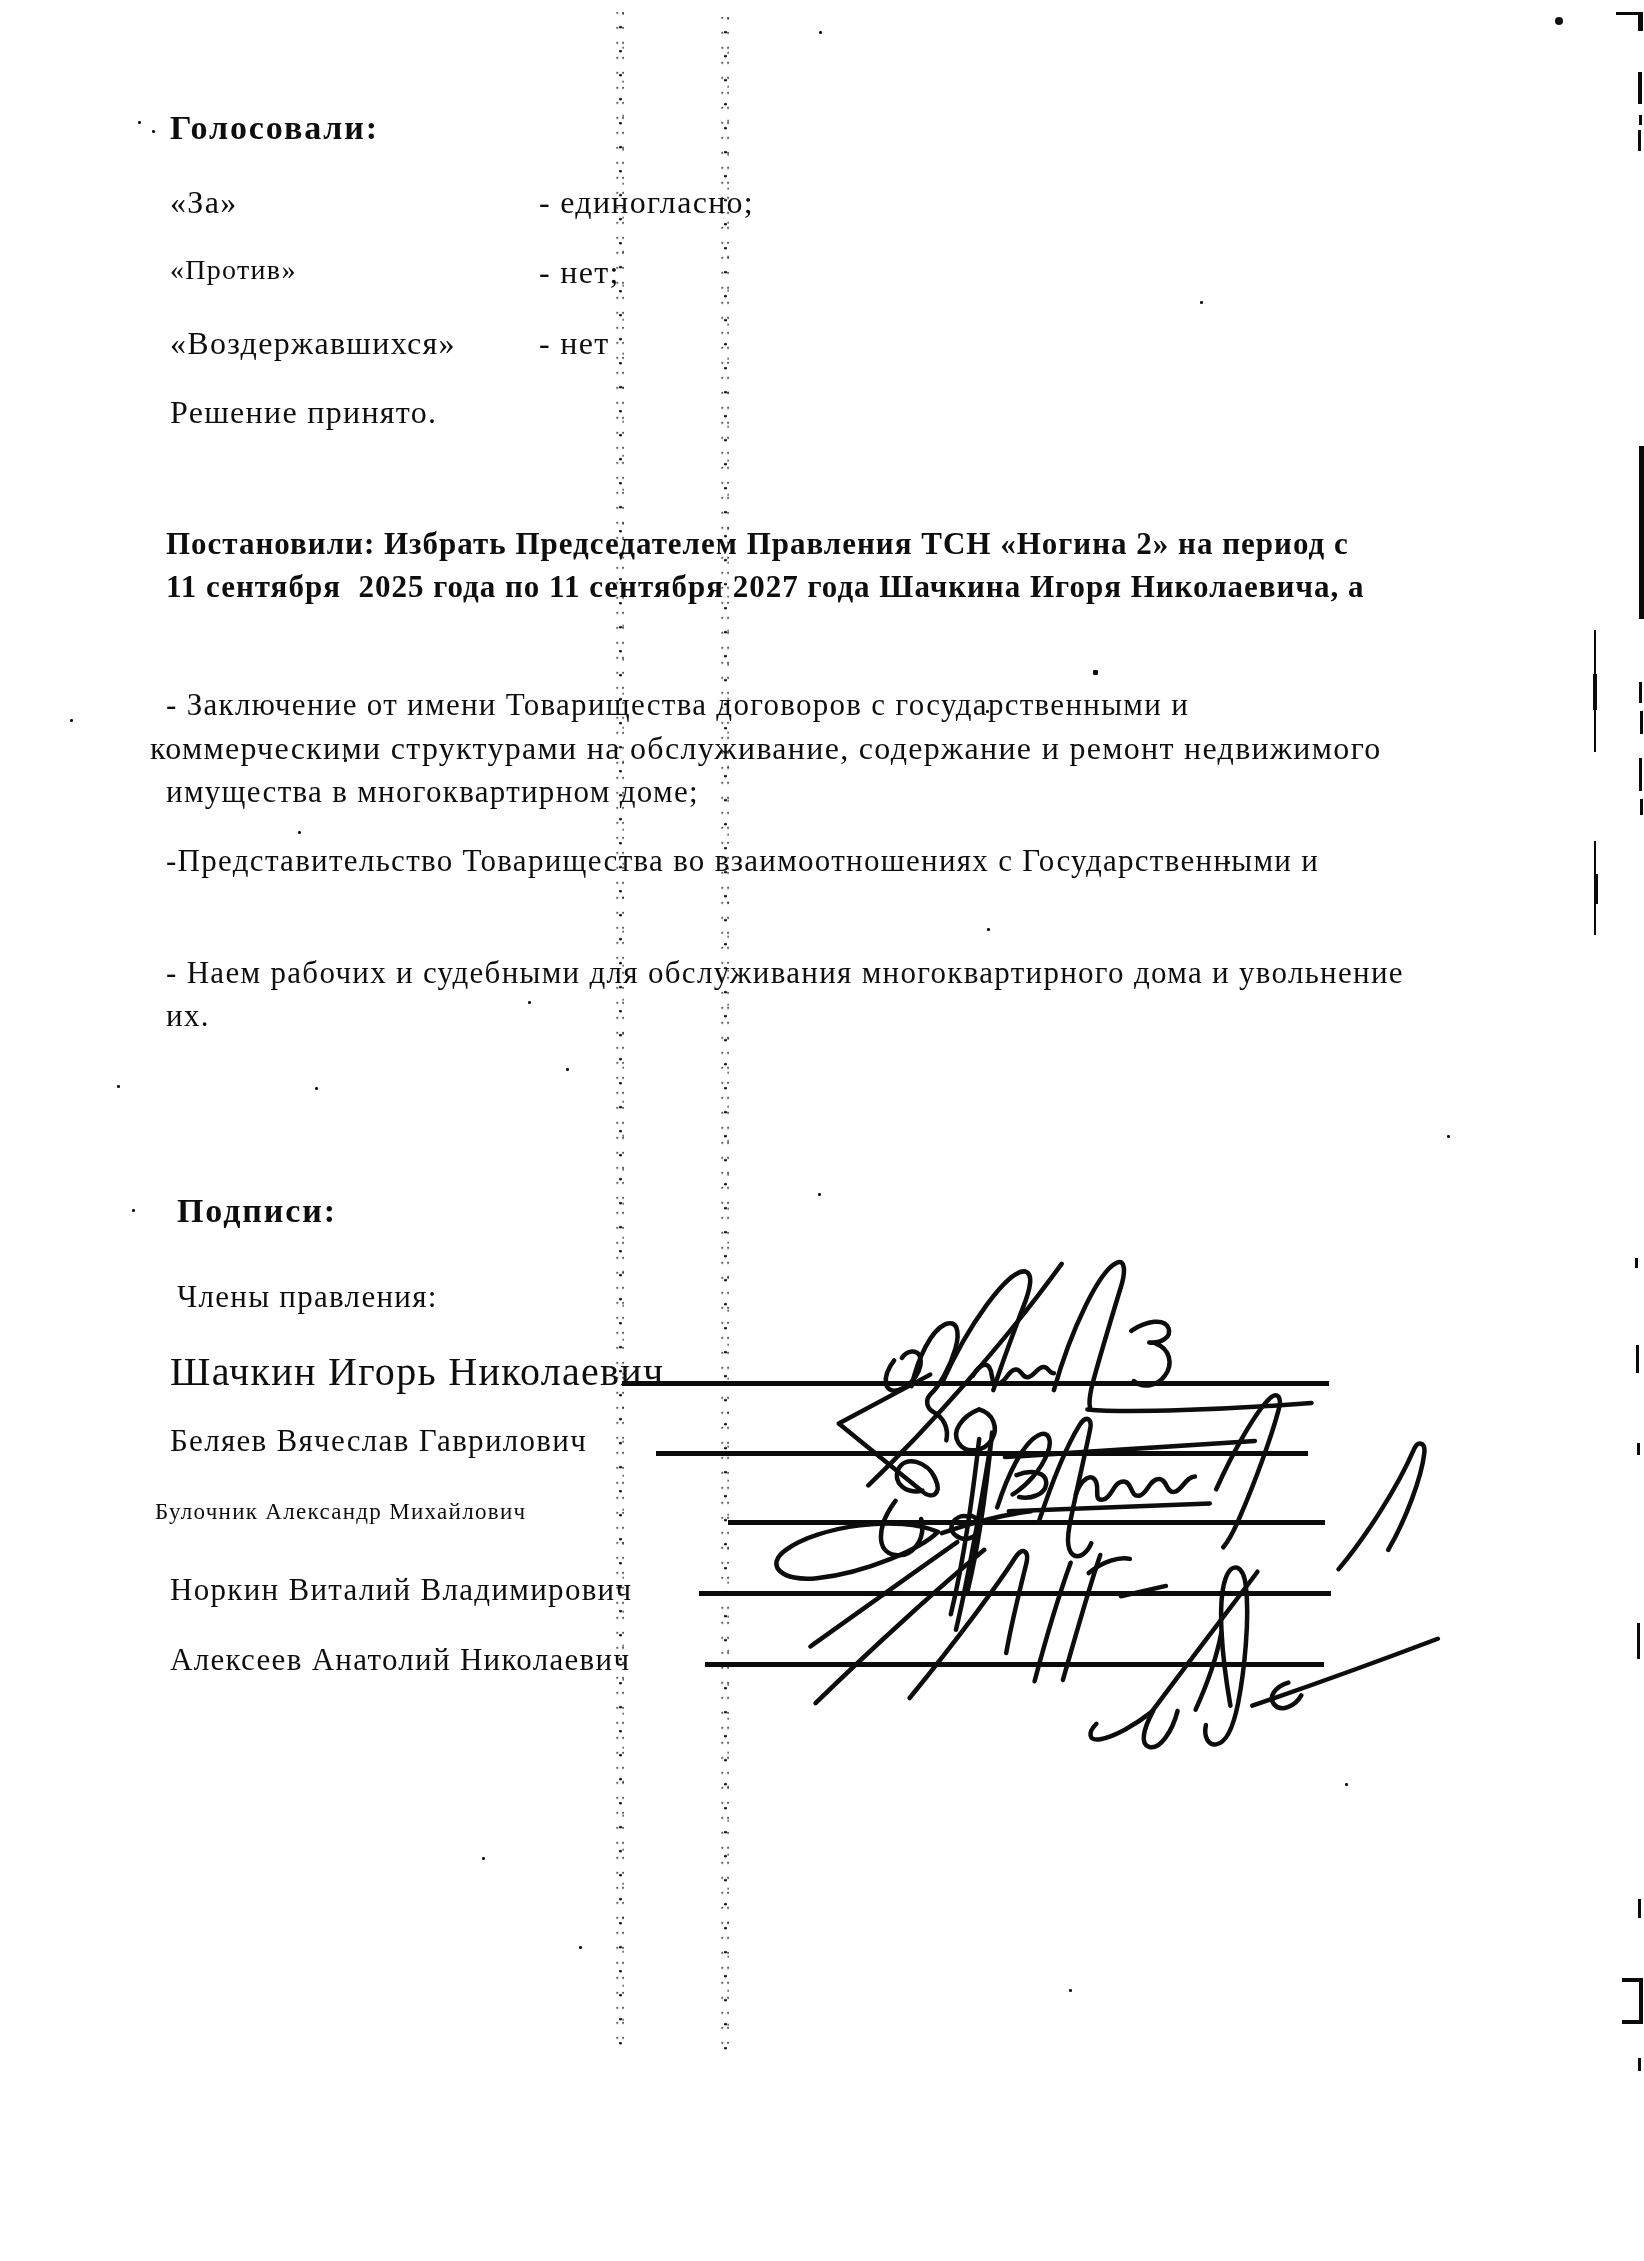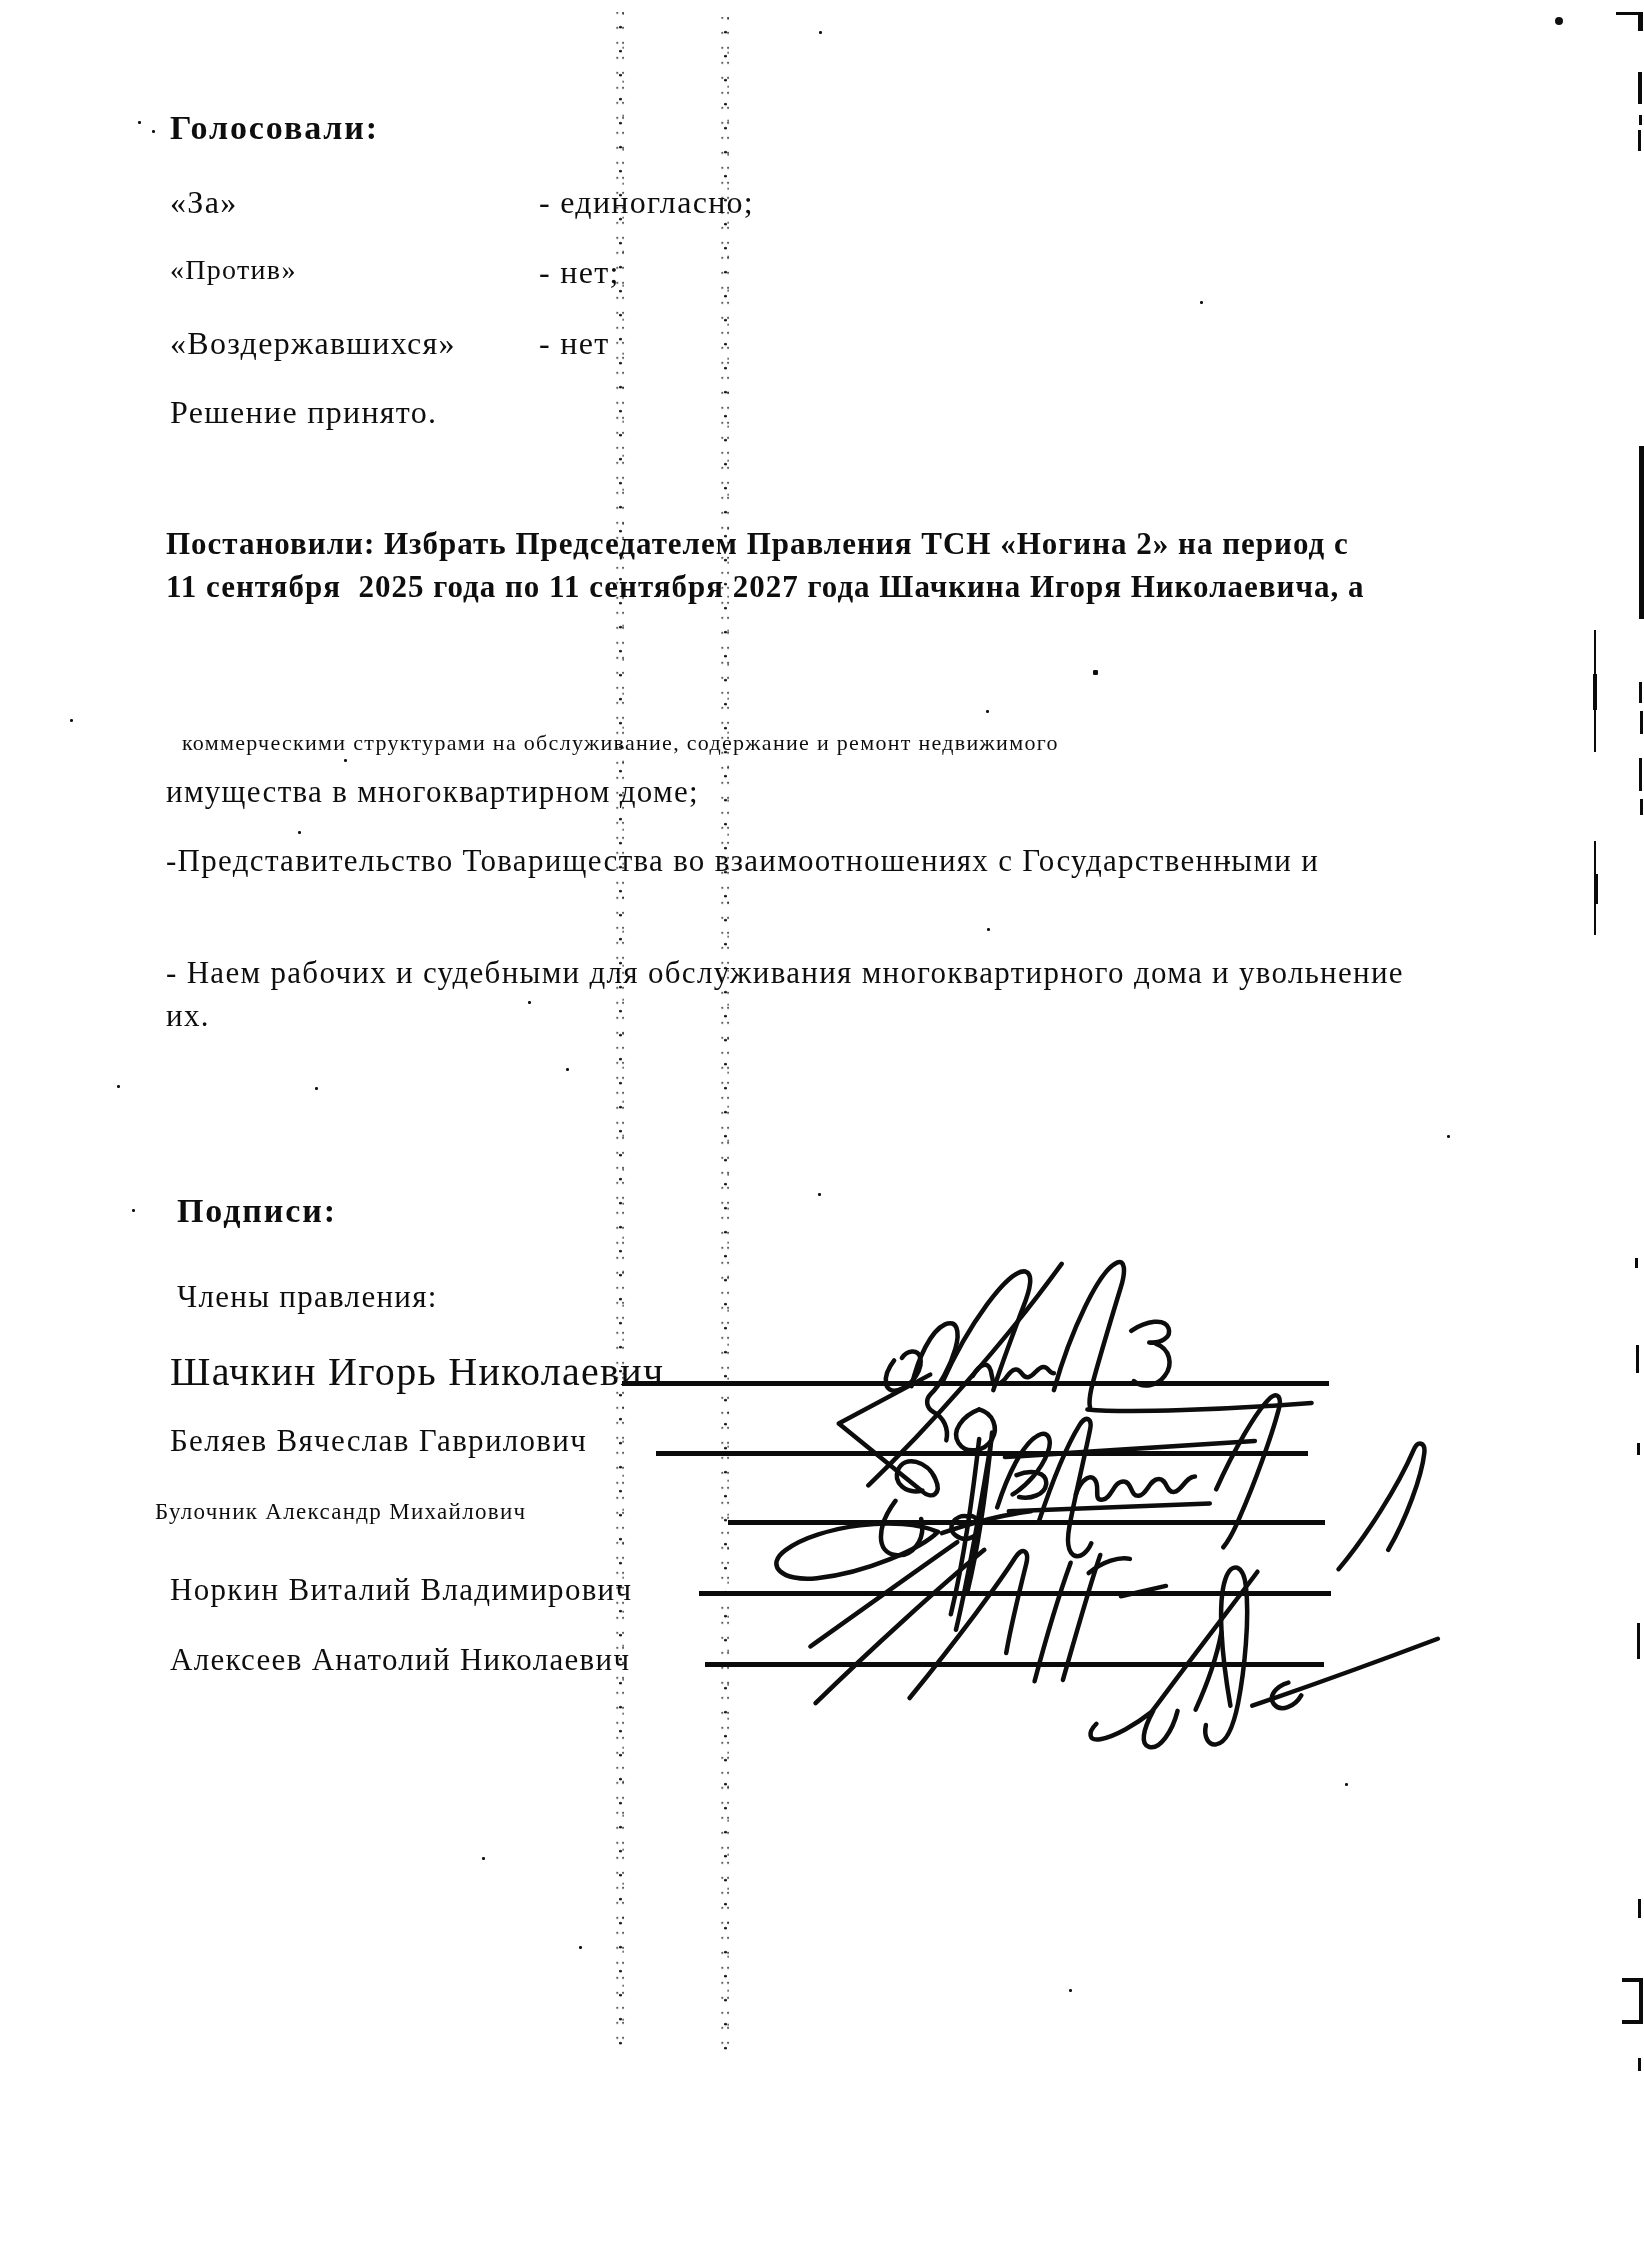--- a/index.html
+++ b/index.html
@@ -94,21 +94,22 @@
   <div>
     <span class="t" style="left:170px;top:327px;font-size:32px">«Воздержавшихся»</span>
     <span class="t" style="left:539px;top:327px;font-size:32px">- нет</span>
   </div>
 
   <div class="t" style="left:170px;top:396px;font-size:32px">Решение принято.</div>
 
   <div class="t bold" style="left:166px;top:528px;font-size:31px;letter-spacing:1px">Постановили: Избрать Председателем Правления ТСН «Ногина 2» на период с</div>
   <div class="t bold" style="left:166px;top:571px;font-size:31px;letter-spacing:1px">11 сентября  2025 года по 11 сентября 2027 года Шачкина Игоря Николаевича, а</div>
 
-  <div class="t" style="left:182px;top:732px;font-size:22px">коммерческими структурами на обслуживание, содержание и ремонт недвижимого</div>
+  <div class="t" style="left:166px;top:689px;font-size:31px">- Заключение от имени Товарищества договоров с государственными и</div>
+  <div class="t" style="left:150px;top:732px;font-size:32px">коммерческими структурами на обслуживание, содержание и ремонт недвижимого</div>
   <div class="t" style="left:166px;top:776px;font-size:31px">имущества в многоквартирном доме;</div>
 
   <div class="t" style="left:166px;top:845px;font-size:31px">-Представительство Товарищества во взаимоотношениях с Государственными и</div>
 
   <div class="t" style="left:166px;top:957px;font-size:31px">- Наем рабочих и судебными для обслуживания многоквартирного дома и увольнение</div>
   <div class="t" style="left:166px;top:1000px;font-size:31px">их.</div>
 
   <div class="t bold" style="left:177px;top:1194px;font-size:34px;letter-spacing:1.9px">Подписи:</div>
   <div class="t" style="left:177px;top:1281px;font-size:31px">Члены правления:</div>
 

